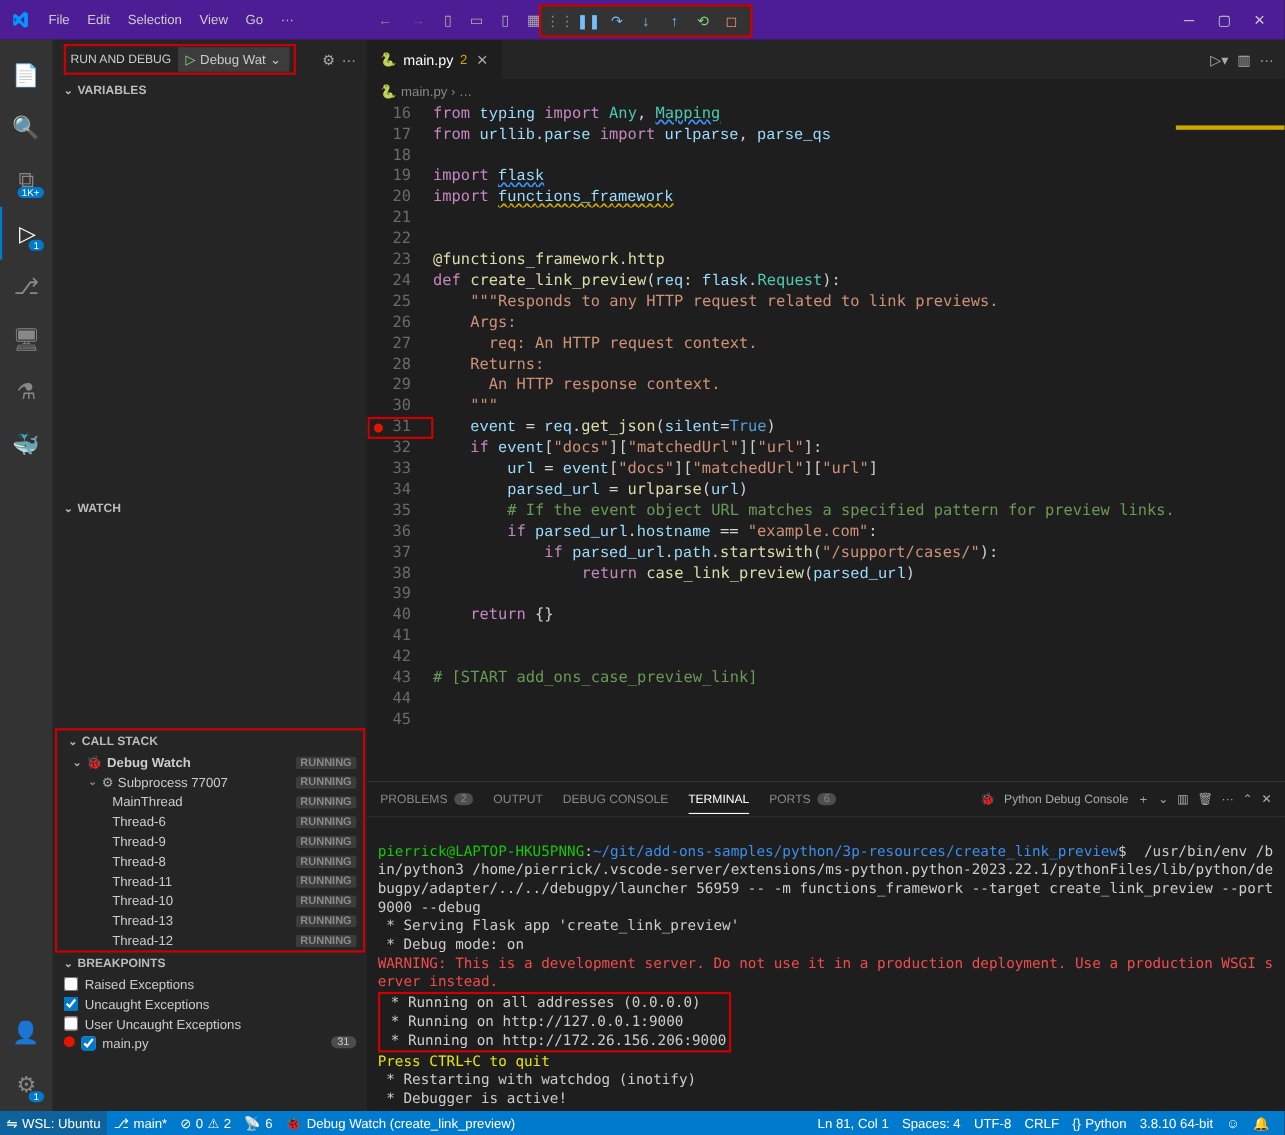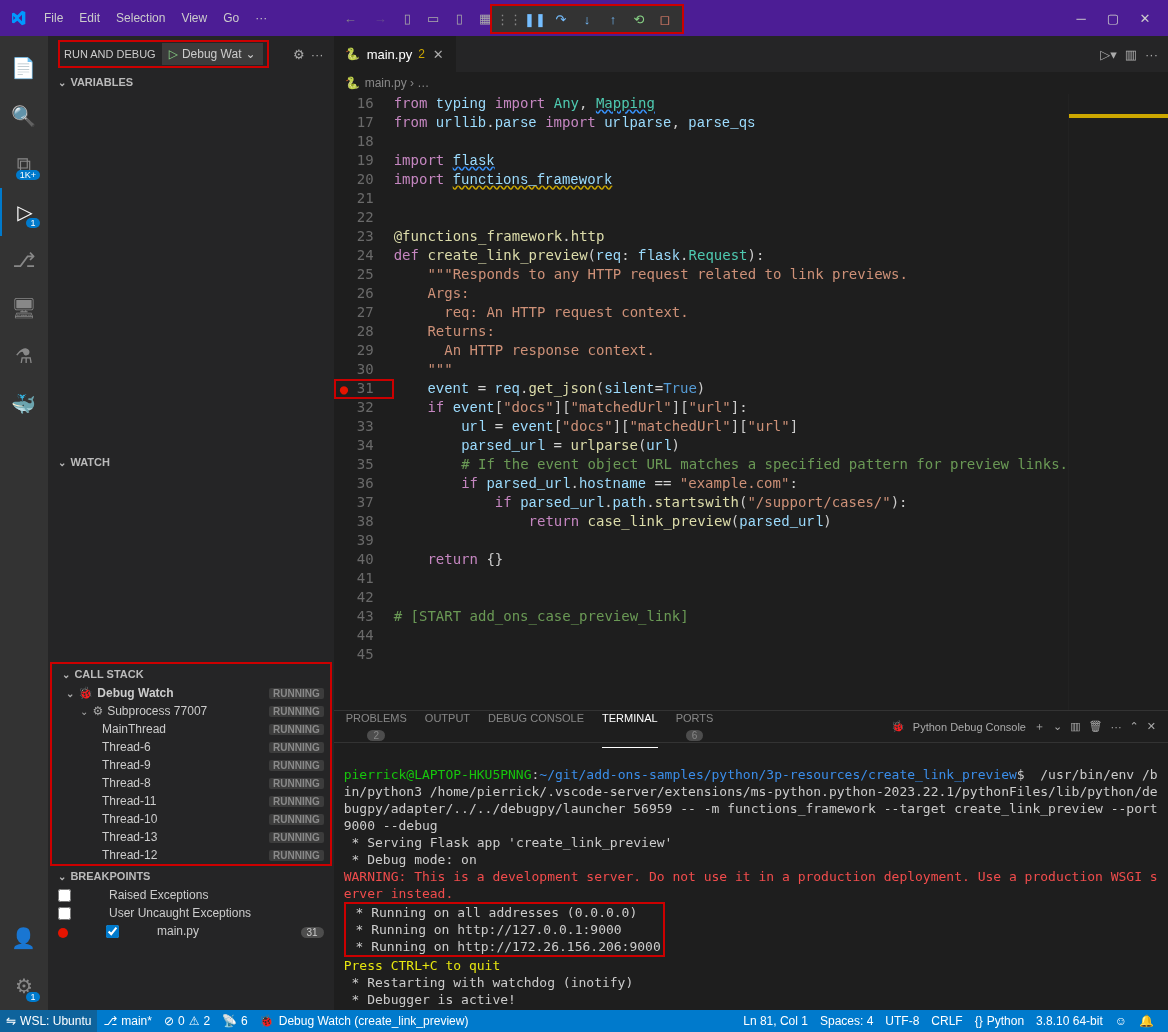--- a/index.html
+++ b/index.html
@@ -40,21 +40,21 @@
 .callstack-outer { border:2px solid #c00; margin:0 2px; }
 .cs-row { display:flex; align-items:center; padding:2px 6px 2px 14px; font-size:12px; }
 .cs-row .name { flex:1; color:#ccc; white-space:nowrap; overflow:hidden; text-overflow:ellipsis; }
 .cs-row .state { background:#3c3c3c; color:#8a8a8a; font-size:10px; padding:0 4px; border-radius:2px; font-weight:700; }
 .cs-row.root { font-weight:600; }
 .cs-row .chev { margin-right:4px; font-size:10px; color:#aaa; }
 .cs-row .bug { color:#aaa; margin-right:4px; }
 .indent1 { padding-left:28px; }
 .indent2 { padding-left:50px; }
 
-.bp-row { display:flex; align-items:flex-end; padding:2px 10px; font-size:12px;gap:32px; }
+.bp-row { display:flex; align-items:flex-start; padding:2px 10px; font-size:12px; }
 .bp-row input[type=checkbox]{ margin-right:6px; accent-color:#007acc; }
 .bp-dot { width:10px; height:10px; border-radius:50%; background:#e51400; margin-right:6px; }
 .bp-count { margin-left:auto; background:#4d4d4d; border-radius:8px; padding:0 6px; font-size:10px; color:#ccc; }
 
 .editor-area { flex:1; display:flex; flex-direction:column; background:#1e1e1e; }
 .tabs { height:36px; background:#252526; display:flex; align-items:center; }
 .tab { height:36px; padding:0 12px; display:flex; align-items:center; background:#1e1e1e; color:#fff; border-right:1px solid #252526; }
 .tab .py-icon { color:#4b8bbe; margin-right:6px; font-size:12px; }
 .tab .mod { font-size:12px; margin-left:6px; }
 .tab .close { margin-left:8px; color:#aaa; }
@@ -74,21 +74,21 @@
 .underline-wavy-blue { text-decoration:underline wavy #3794ff; }
 .underline-wavy-yellow { text-decoration:underline wavy #cca700; }
 
 .minimap { width:100px; background:#1e1e1e; border-left:1px solid #222; }
 
 .breakpoint-line-box { position:absolute; border:2px solid #c00; width:60px; height:20px; }
 .bp-glyph { color:#e51400; position:absolute; font-size:14px; }
 
 .panel { height:300px; border-top:1px solid #333; display:flex; flex-direction:column; background:#1e1e1e; }
 .panel-tabs { height:32px; display:flex; align-items:center; padding:0 12px; gap:18px; border-bottom:1px solid #333; }
-.panel-tab { font-size:11px; color:#888; display:flex; align-items:center; gap:6px; cursor:pointer;flex-direction:column; }
+.panel-tab { font-size:11px; color:#888; display:flex; align-items:center; gap:6px; cursor:pointer; }
 .panel-tab.active { color:#fff; border-bottom:1px solid #fff; padding-bottom:6px; margin-bottom:-7px; }
 .panel-tab .count { background:#4d4d4d; border-radius:8px; padding:0 6px; font-size:10px; }
 .panel-tabs .right { margin-left:auto; display:flex; align-items:center; gap:8px; color:#aaa; font-size:11px; }
 .term-body { flex:1; font-family:Consolas,monospace; font-size:13px; line-height:17px; padding:6px 10px; overflow:auto; white-space:pre-wrap; word-break:break-all; }
 .t-green { color:#16c60c; } .t-blue { color:#3b8eea; } .t-yellow { color:#e5e510; } .t-red { color:#f14c4c; }
 .term-box { border:2px solid #c00; display:inline-block; padding:0 2px; }
 
 .statusbar { height:22px; background:#007acc; color:#fff; display:flex; align-items:center; font-size:12px; padding:0 8px; }
 .statusbar .sb-item { display:flex; align-items:center; gap:4px; padding:0 6px; cursor:pointer; }
 .statusbar .right { margin-left:auto; display:flex; }
@@ -266,20 +266,24 @@
     </div>
 
     <div class="section-head">
         <span class="chev">⌄</span>
         <span>BREAKPOINTS</span>
       </div>
     <div id="bp-list">
         <div class="bp-row">
           <input type="checkbox" style="">
           <span>Raised Exceptions</span>
+        </div>
+        <div class="bp-row">
+          <input type="checkbox" checked="" style="">
+          <span>Uncaught Exceptions</span>
         </div>
         <div class="bp-row">
           <input type="checkbox" style="">
           <span>User Uncaught Exceptions</span>
         </div>
       </div>
     <div class="bp-row">
       <span class="bp-dot"></span>
       <input type="checkbox" checked="" style="">
       <span>main.py</span>

